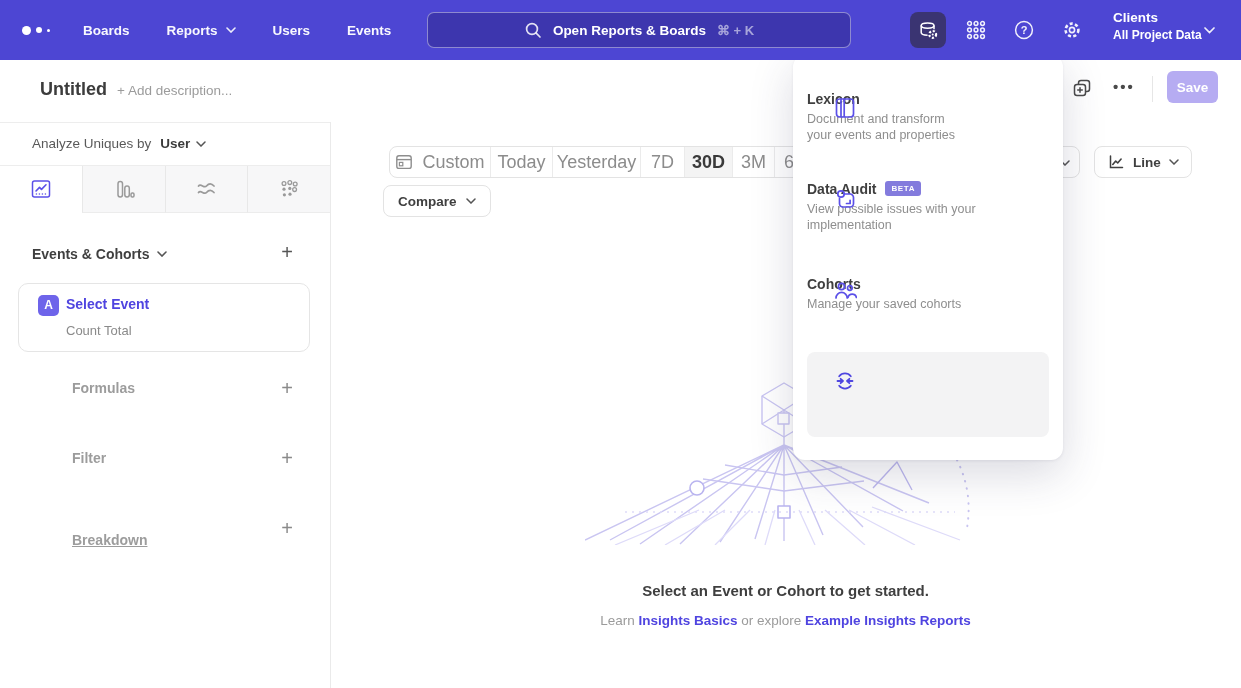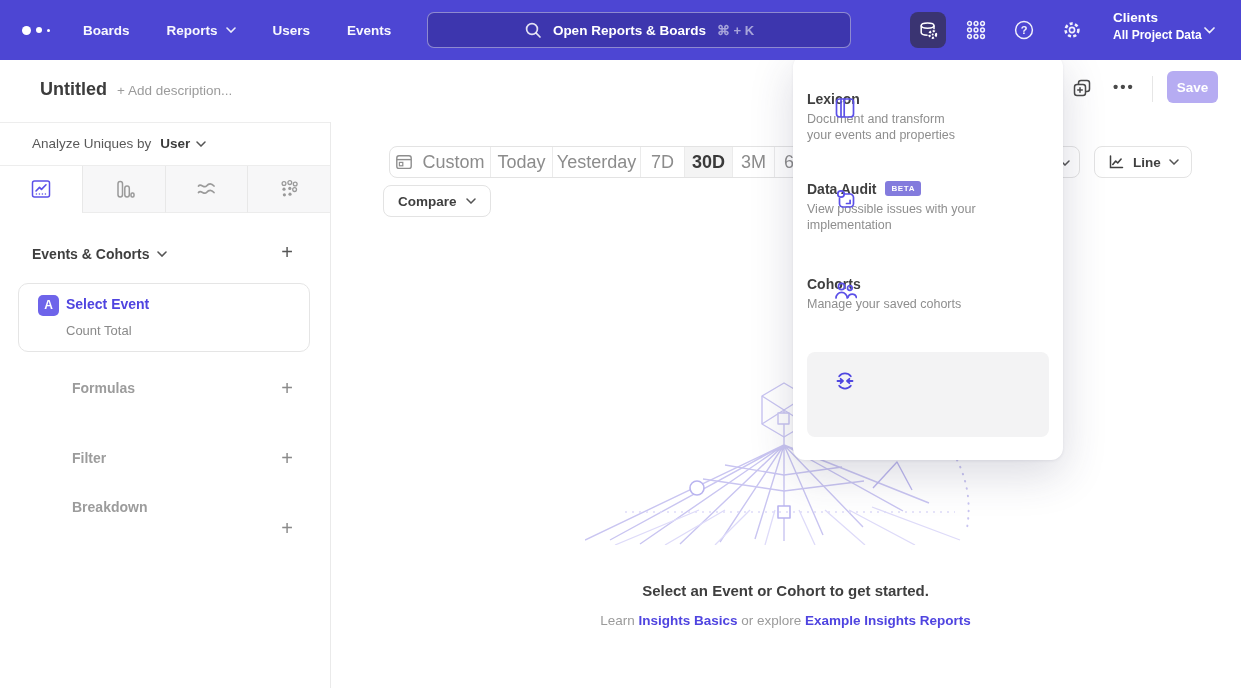--- a/index.html
+++ b/index.html
@@ -248,21 +248,21 @@
   <div class="event-card">
     <div class="ev-badge">A</div>
     <div class="ev-title">Select Event</div>
     <div class="ev-sub">Count Total</div>
   </div>
 
   <div class="side-sec" style="top:380px;">Formulas</div>
   <div class="plus" style="top:378px;">+</div>
   <div class="side-sec" style="top:450px;">Filter</div>
   <div class="plus" style="top:448px;">+</div>
-  <div class="side-sec" style="top:499px;">Breakdown</div>
+  <div class="side-sec" style="top:532px;text-decoration:underline;">Breakdown</div>
   <div class="plus" style="top:518px;">+</div>
 
   <div class="datebar">
     <div class="seg" style="width:100px;">
       <svg width="18" height="18" viewBox="0 0 18 18">
         <rect x="1.8" y="2.8" width="14.4" height="12.6" rx="2.2" fill="none" stroke="#8E8E8E" stroke-width="1.4"></rect>
         <path d="M1.8 6.6h14.4" stroke="#8E8E8E" stroke-width="1.4"></path>
         <rect x="4.4" y="9.4" width="3.4" height="3.4" fill="none" stroke="#8E8E8E" stroke-width="1.2"></rect>
       </svg>
       <span>Custom</span>

